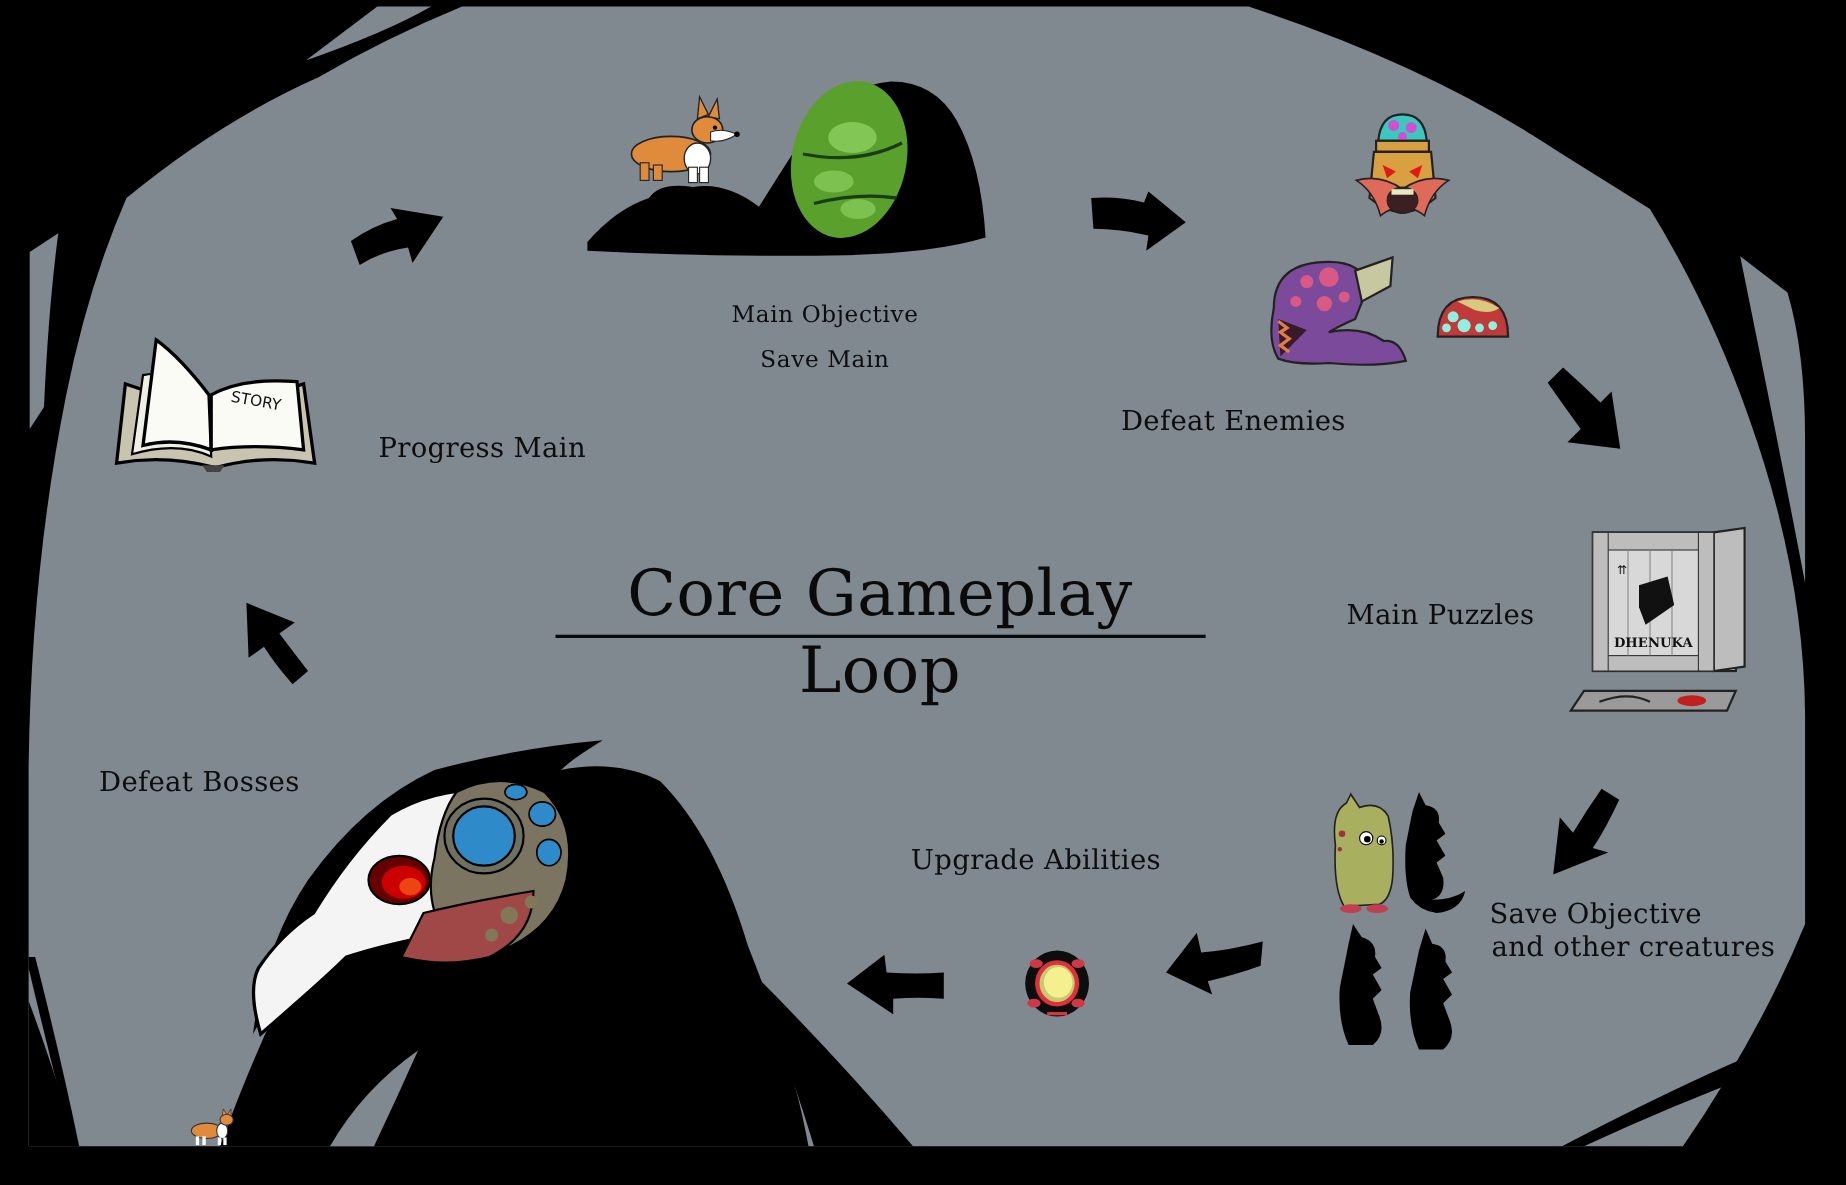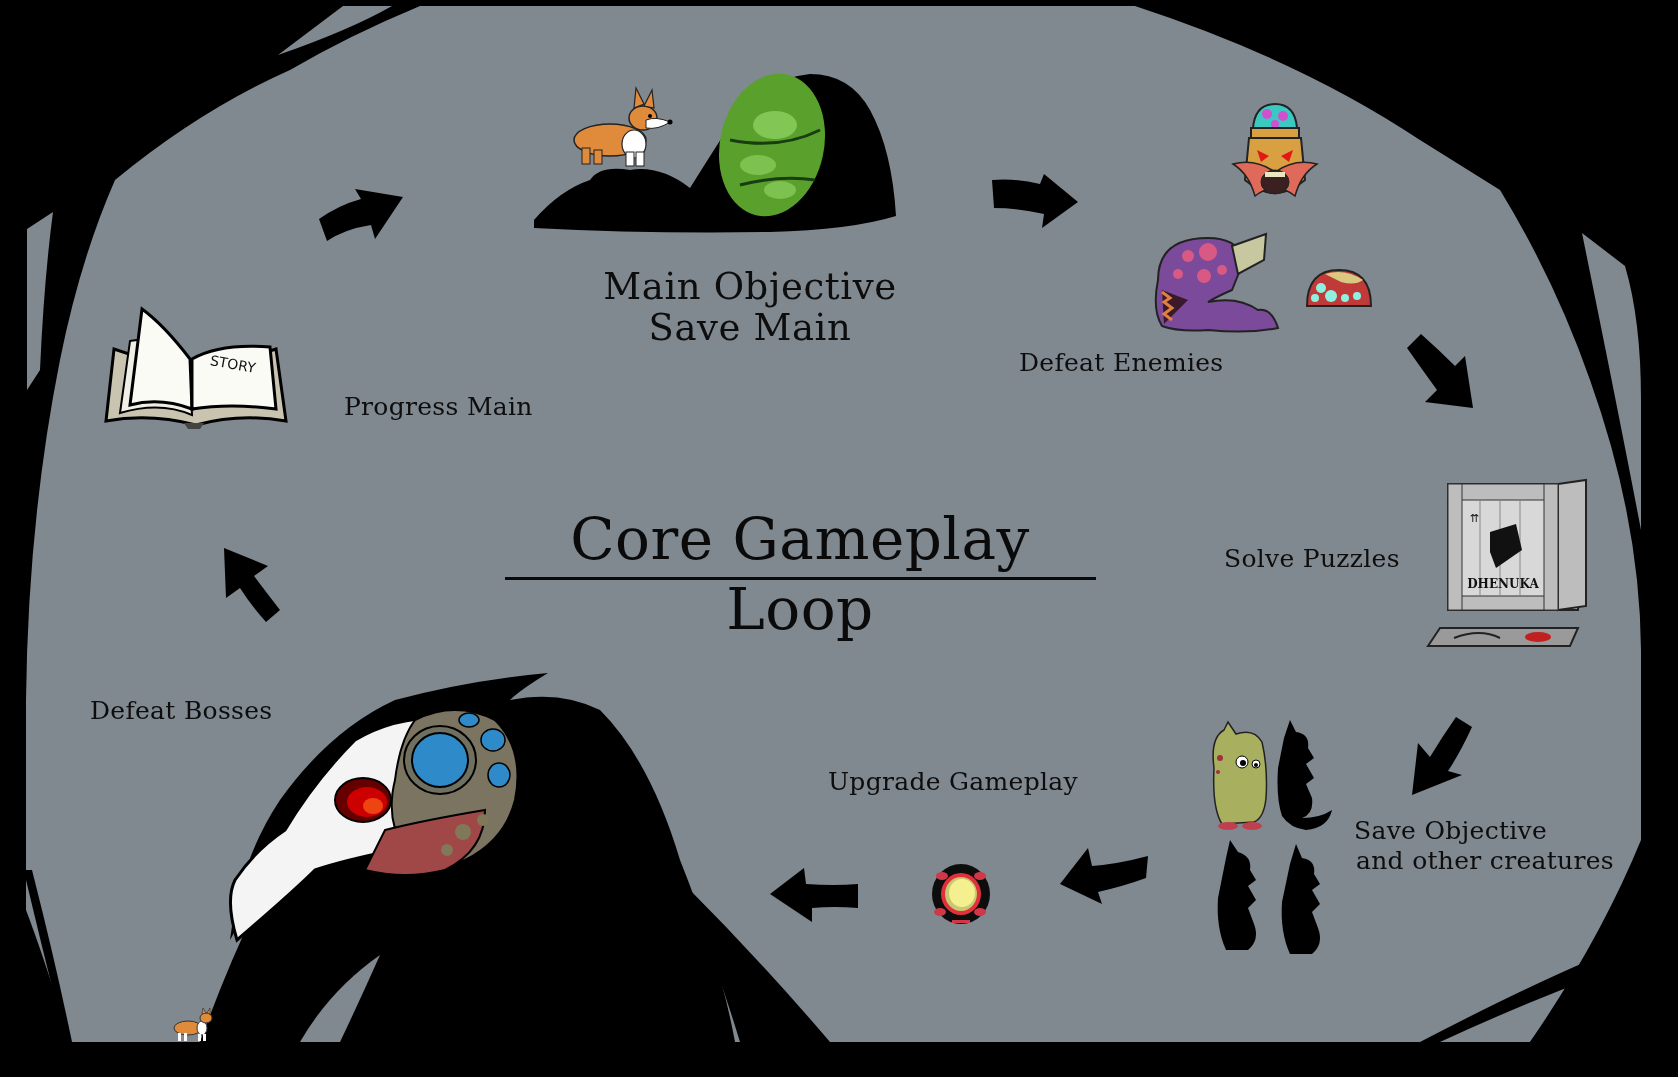--- a/index.html
+++ b/index.html
@@ -11,21 +11,21 @@
   }
   .stage { position: absolute; left: 0; top: 0; width: 1678px; height: 1077px; }
   .bg-svg { position: absolute; left: 0; top: 0; }
   .label {
     position: absolute; color: #0d0d0d;
     font-family: "DejaVu Serif", "Liberation Serif", serif;
     font-size: 25px; line-height: 30px; white-space: nowrap;
     letter-spacing: 0.3px;
   }
   .label.center { text-align: center; }
-  .label.big { font-size: 37px; line-height: 41px; letter-spacing: 0.6px; }
+  .label.big { font-size: 21px; line-height: 41px; letter-spacing: 0.6px; }
   .title {
     position: absolute; left: 504px; top: 504px; width: 592px;
     text-align: center; color: #0a0a0a;
     font-family: "DejaVu Serif", "Liberation Serif", serif;
     font-size: 58px; line-height: 70px; letter-spacing: 0.5px;
   }
   .title-underline {
     position: absolute; left: 505px; top: 577px; width: 591px; height: 3px; background: #0a0a0a;
   }
   .art { position: absolute; }
@@ -138,42 +138,42 @@
 
     <svg class="art" style="left:1305px;top:266px" width="68" height="44" viewBox="0 0 68 44">
       <path d="M2 40 Q2 4 34 4 Q66 4 66 40 Z" fill="#c03a3a" stroke="#222" stroke-width="2"></path>
       <path d="M20 8 Q40 2 58 14 Q50 20 36 16 Z" fill="#d8c880"></path>
       <circle cx="16" cy="22" r="5" fill="#8ff0e0"></circle>
         <circle cx="26" cy="30" r="6" fill="#8ff0e0"></circle>
         <circle cx="40" cy="32" r="4" fill="#8ff0e0"></circle>
         <circle cx="52" cy="30" r="4" fill="#8ff0e0"></circle>
         <circle cx="10" cy="32" r="4" fill="#8ff0e0"></circle>
     </svg>
-    <div class="label" style="left:1019px;top:348px">Defeat Enemies</div>
+    <div class="label" style="left:1019px;top:368px">Defeat Enemies</div>
   </div>
 
   <div>
     <svg class="art" style="left:1420px;top:478px" width="170" height="172" viewBox="0 0 170 172">
       <rect x="28" y="6" width="130" height="126" fill="#d8d8d8" stroke="#222" stroke-width="2"></rect>
       <path d="M138 6 L166 2 L166 128 L138 132 Z" fill="#bdbdbd" stroke="#222" stroke-width="2"></path>
       <rect x="28" y="6" width="110" height="16" fill="#bdbdbd" stroke="#333"></rect>
       <rect x="28" y="118" width="110" height="14" fill="#bdbdbd" stroke="#333"></rect>
       <rect x="28" y="6" width="14" height="126" fill="#bdbdbd" stroke="#333"></rect>
       <rect x="124" y="6" width="14" height="126" fill="#bdbdbd" stroke="#333"></rect>
       <line x1="60" y1="22" x2="60" y2="118" stroke="#888"></line>
       <line x1="80" y1="22" x2="80" y2="118" stroke="#888"></line>
       <line x1="100" y1="22" x2="100" y2="118" stroke="#888"></line>
       <path d="M70 54 L96 46 L102 72 L76 90 L70 74 Z" fill="#111"></path>
       <text x="50" y="44" font-family="DejaVu Sans, sans-serif" font-size="11" fill="#111">⇈</text>
       <text x="83" y="110" text-anchor="middle" font-family="DejaVu Serif, serif" font-weight="bold" font-size="12" fill="#111">DHENUKA</text>
       <path d="M8 168 L20 150 L158 150 L150 168 Z" fill="#9a9a9a" stroke="#222" stroke-width="2"></path>
       <path d="M34 160 Q60 150 80 160" stroke="#222" stroke-width="2" fill="none"></path>
       <ellipse cx="118" cy="159" rx="13" ry="5" fill="#c02020"></ellipse>
     </svg>
-    <div class="label" style="left:1224px;top:544px">Solve Puzzles</div>
+    <div class="label" style="left:1224px;top:544px">Main Puzzles</div>
   </div>
 
   <div>
     <svg class="art" style="left:1210px;top:718px" width="130" height="240" viewBox="0 0 130 240">
 
       <path d="M4 50 Q0 20 14 12 L18 4 L26 16 Q44 10 52 24 Q58 50 56 80 Q54 100 44 104 L12 106 Q2 90 4 50 Z" fill="#a8b060" stroke="#222" stroke-width="1.5"></path>
       <circle cx="32" cy="44" r="6" fill="#fff" stroke="#000"></circle>
         <circle cx="33" cy="45" r="3" fill="#000"></circle>
       <circle cx="46" cy="46" r="4" fill="#fff" stroke="#000"></circle>
         <circle cx="46" cy="47" r="2" fill="#000"></circle>
@@ -195,21 +195,21 @@
       <ellipse cx="31" cy="32" rx="29" ry="30" fill="#0d0d0d"></ellipse>
       <ellipse cx="31" cy="32" rx="20" ry="21" fill="#e0303c"></ellipse>
       <ellipse cx="31" cy="32" rx="16" ry="17" fill="#c8c870"></ellipse>
       <ellipse cx="32" cy="31" rx="13" ry="14" fill="#f4f090"></ellipse>
       <ellipse cx="12" cy="14" rx="6" ry="4" fill="#d03848"></ellipse>
       <ellipse cx="50" cy="14" rx="6" ry="4" fill="#d03848"></ellipse>
       <ellipse cx="10" cy="50" rx="6" ry="4" fill="#d03848"></ellipse>
       <ellipse cx="50" cy="50" rx="6" ry="4" fill="#d03848"></ellipse>
       <rect x="22" y="58" width="18" height="3" fill="#d03848"></rect>
     </svg>
-    <div class="label" style="left:828px;top:767px">Upgrade Gameplay</div>
+    <div class="label" style="left:828px;top:767px">Upgrade Abilities</div>
   </div>
 
   <div>
     <svg class="art" style="left:225px;top:700px" width="300" height="250" viewBox="0 0 300 250">
 
       <path d="M130 40 Q180 10 250 20 Q275 60 250 110 Q220 140 170 150 Q120 160 90 170 Q70 190 12 240 Q0 200 10 180 Q30 150 60 130 Q90 80 130 40 Z" fill="#f4f4f4" stroke="#000" stroke-width="3"></path>
 
       <path d="M190 20 Q230 0 270 20 Q300 50 290 100 Q280 140 240 160 Q200 170 180 150 Q160 120 170 80 Q175 40 190 20 Z" fill="#7a7460" stroke="#000" stroke-width="2"></path>
       <path d="M160 130 Q200 120 260 110 Q260 150 220 170 Q180 180 140 170 Z" fill="#a04848" stroke="#000" stroke-width="2"></path>
       <ellipse cx="215" cy="60" rx="36" ry="34" fill="#707060" stroke="#000" stroke-width="2"></ellipse>

